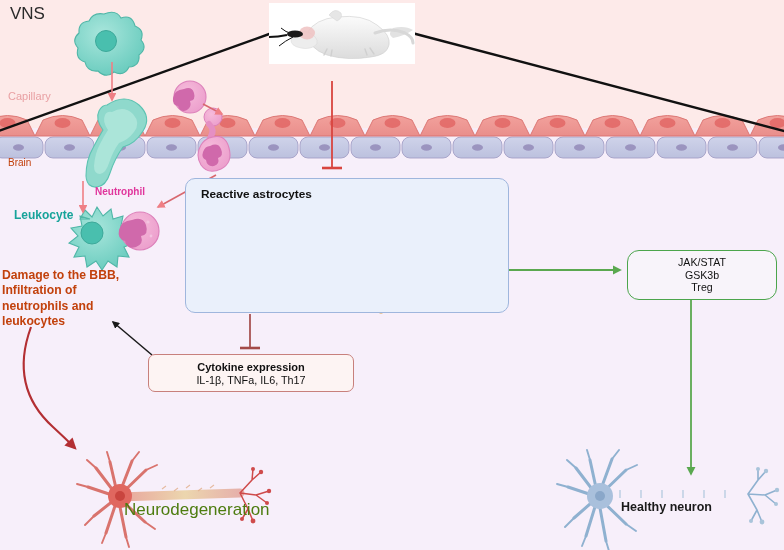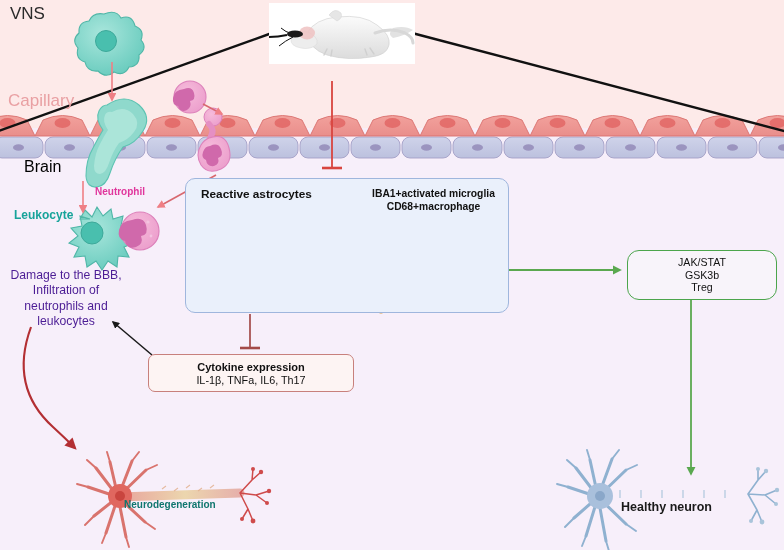--- a/index.html
+++ b/index.html
@@ -9,26 +9,26 @@
     background:#fdecec;
     position:relative;
   }
   #stage{position:absolute;left:0;top:0;width:784px;height:503px;}
   .bg-capillary{position:absolute;left:0;top:0;width:784px;height:128px;background:#fdeae9;}
   .bg-brain{position:absolute;left:0;top:128px;width:784px;height:422px;background:#f7effa;}
 
   
   .lbl{position:absolute;white-space:pre;line-height:1.25;}
   #vns-label{left:10px;top:3px;font-size:17px;color:#2b2b2b;}
-  #capillary-label{left:8px;top:90px;font-size:17px;color:#e9a0a3;}
-  #brain-label{left:24px;top:157px;font-size:16px;color:#000000;}
+  #capillary-label{left:8px;top:90px;font-size:11px;color:#e9a0a3;}
+  #brain-label{left:8px;top:157px;font-size:10px;color:#c2410c;}
   #leukocyte-label{left:14px;top:208px;font-size:12px;font-weight:bold;color:#17a39a;}
   #neutrophil-label{left:95px;top:186px;font-size:10px;font-weight:bold;color:#e0369c;}
-  #bbb-damage-text{left:2px;top:268px;width:128px;font-size:12.2px;color:#4c1d95;text-align:center;}
-  #neurodegeneration-label{left:124px;top:499px;font-size:10px;font-weight:bold;color:#0f766e;}
+  #bbb-damage-text{left:2px;top:268px;width:128px;font-size:12.2px;color:#c2410c;font-weight:bold;}
+  #neurodegeneration-label{left:124px;top:499px;font-size:17px;font-weight:normal;color:#4d7c0f;}
   #healthy-neuron-label{left:621px;top:500px;font-size:12.5px;font-weight:bold;color:#1a1a1a;}
 
   
   #astro-box{
     position:absolute;left:185px;top:178px;width:322px;height:133px;
     background:#eaf0fb;border:1.4px solid #9fb6dd;border-radius:10px;
   }
   #astro-title{position:absolute;left:15px;top:8px;font-size:11.8px;font-weight:bold;color:#111;}
   #microglia-title{position:absolute;left:175px;top:8px;width:145px;font-size:10.3px;font-weight:bold;color:#111;text-align:center;line-height:1.3;}
 
@@ -383,22 +383,20 @@
   <div class="lbl" id="neutrophil-label">Neutrophil</div>
   <div class="lbl" id="bbb-damage-text">Damage to the BBB,
 Infiltration of
 neutrophils and
 leukocytes</div>
   <div class="lbl" id="neurodegeneration-label">Neurodegeneration</div>
   <div class="lbl" id="healthy-neuron-label">Healthy neuron</div>
 
   <div id="astro-box">
     <div id="astro-title">Reactive astrocytes</div>
-    <div id="microglia-title">IBA1+activated microglia
-CD68+macrophage</div>
   </div>
 
   <div id="cytokine-box">
     <div id="cytokine-title">Cytokine expression</div>
     <div id="cytokine-sub">IL-1β, TNFa, IL6, Th17</div>
   </div>
 
   <div id="jak-box">
     <div>JAK/STAT</div>
     <div>GSK3b</div>

